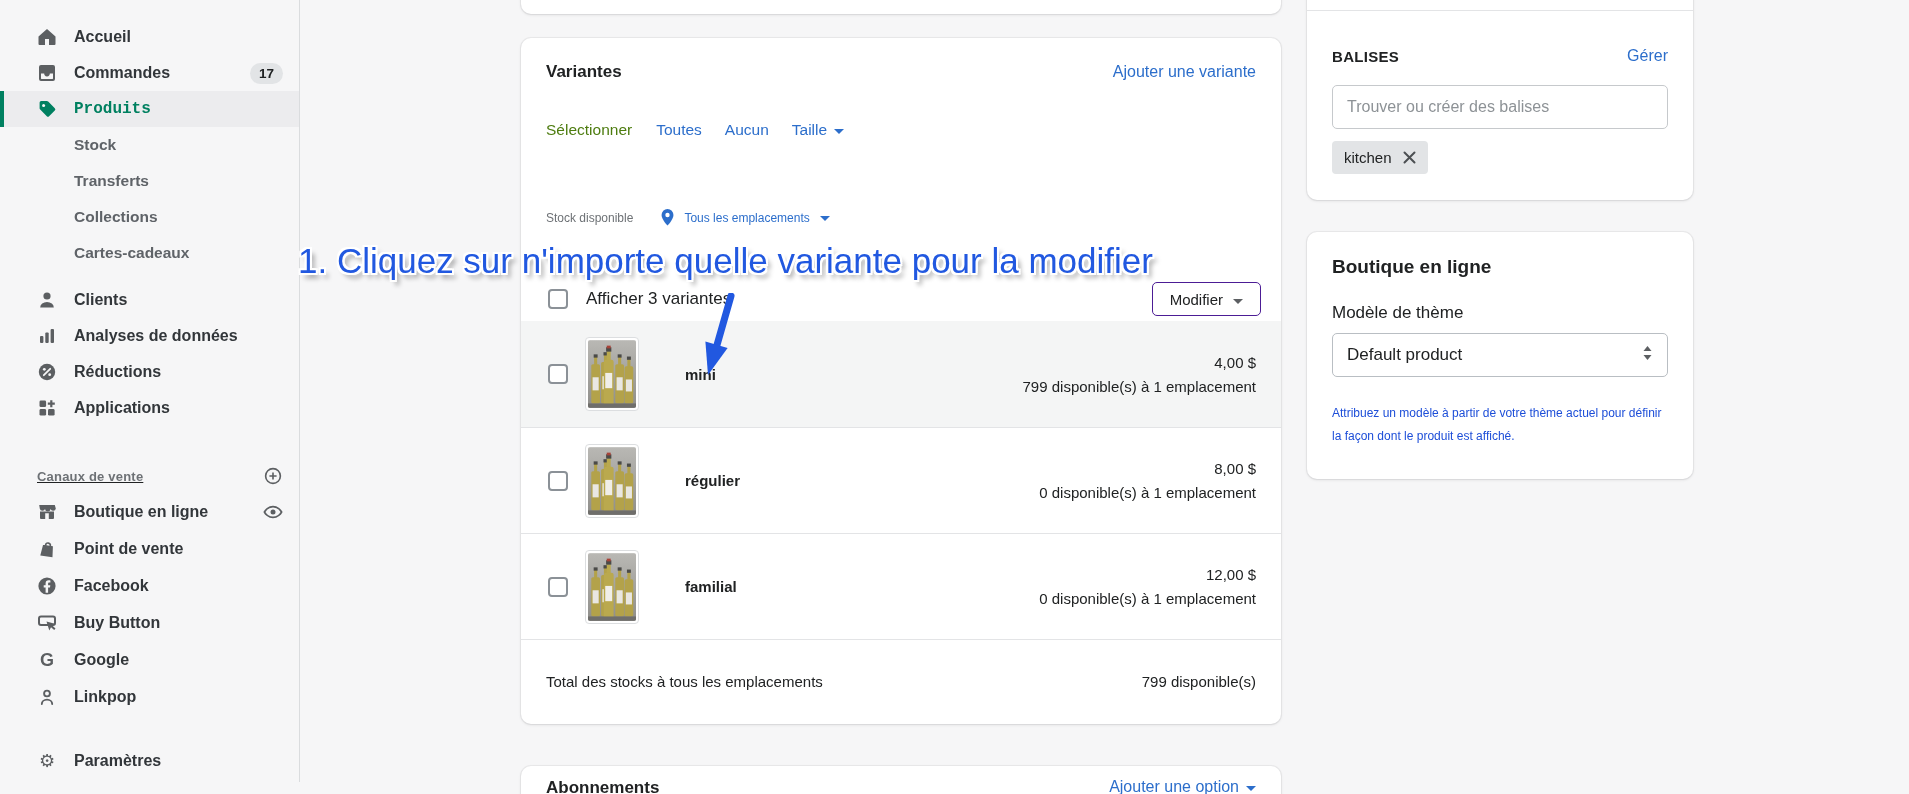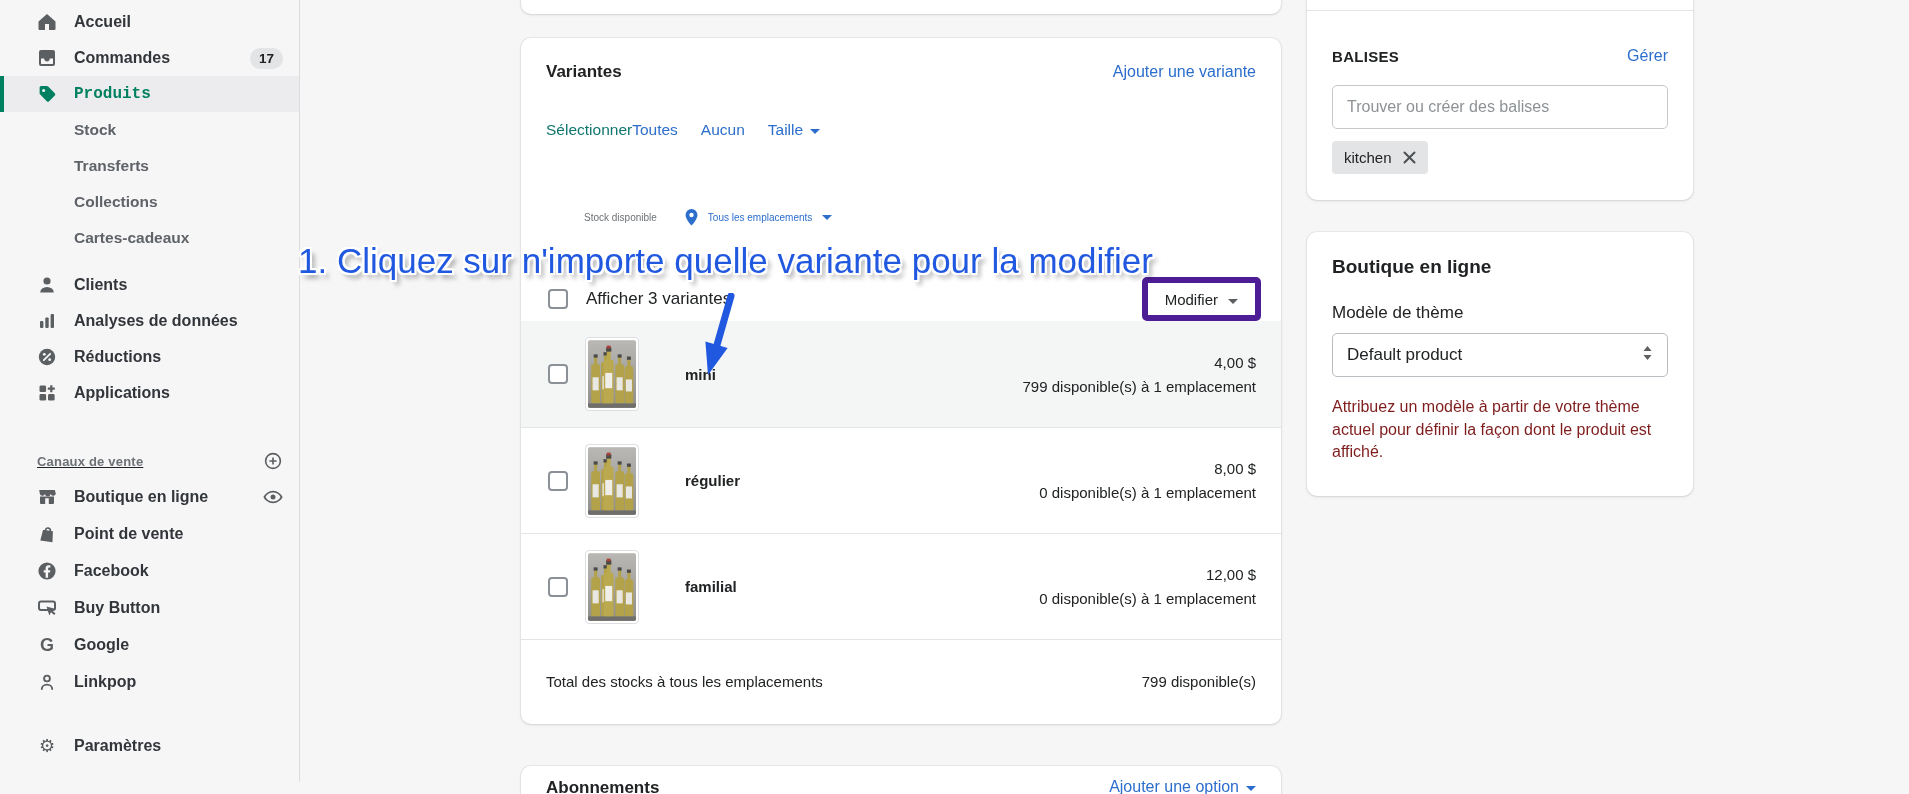--- a/index.html
+++ b/index.html
@@ -1,20 +1,20 @@
 <!DOCTYPE html>
 <html><head>
 <meta charset="utf-8">
 <style>
   * { box-sizing: border-box; margin: 0; padding: 0; }
   body { background:#e9eaec; font-family:"Liberation Sans", sans-serif; }
   .screen { position:relative; width:1909px; height:794px; background:#f6f6f7; overflow:hidden; color:#202223; }
 
   
-  .sidebar { position:absolute; left:0; top:0; bottom:12px; width:300px; background:#f6f6f7; border-right:1px solid #dadcde; padding-top:4px; }
+  .sidebar { position:absolute; left:0; top:0; bottom:12px; width:300px; background:#f6f6f7; border-right:1px solid #dadcde; padding-top:19px; }
   .nav-item { display:flex; align-items:center; height:36px; padding-left:37px; cursor:pointer; }
   .nav-icon { width:20px; height:20px; display:flex; align-items:center; justify-content:center; margin-right:17px; flex:none; }
   .nav-icon svg { display:block; }
   .nav-label { font-size:16px; font-weight:600; color:#32363a; white-space:nowrap; }
   .nav-item.selected { background:#ececee; border-left:4px solid #008060; padding-left:33px;font-family:Liberation Mono, monospace; }
   .nav-item.selected .nav-label { color:#008060; }
   .nav-badge { margin-left:auto; margin-right:16px; background:#e2e4e6; color:#202223; font-size:13.5px; font-weight:600; border-radius:11px; padding:3px 9px; }
   .nav-sub { display:flex; align-items:center; height:36px; padding-left:74px; cursor:pointer; }
   .nav-sub .nav-label { color:#5f6368; font-size:15.5px; }
   .nav-gap { height:11px; }
@@ -32,29 +32,29 @@
   .link { color:#2c6ecb; cursor:pointer; text-decoration:none; }
   .caret { display:inline-block; margin-left:7px; }
 
   
   .variants-card { left:521px; top:38px; width:760px; padding-top:23px; }
   .vc-pad { padding:0 25px; }
   .vc-title-row { display:flex; align-items:center; justify-content:space-between; height:21px; }
   .vc-title { font-size:17px; font-weight:bold; }
   .vc-add { font-size:16px; }
   .vc-select-row { display:flex; align-items:center; height:21px; margin-top:37px; font-size:15.5px; }
-  .vc-select-label { color:#0f766e; }
+  .vc-select-label { color:#4d7c0f; margin-right:24px; }
   .vc-select-row .link { margin-right:23px; display:inline-flex; align-items:center; }
-  .vc-stock-row { display:flex; align-items:center; height:21px; margin-top:67px; font-size:10px;margin-left:38px; }
+  .vc-stock-row { display:flex; align-items:center; height:21px; margin-top:67px; font-size:12px; }
   .vc-stock-label { color:#6d7175; margin-right:26px; }
   .pin { margin-right:8px; display:flex; }
   .vc-header-row { display:flex; align-items:center; height:44px; margin-top:49px; padding-left:27px; padding-right:20px; }
   .checkbox { width:20px; height:20px; border:2px solid #8b9197; border-radius:4px; background:#fff; flex:none; cursor:pointer; }
   .vc-show-label { font-size:17px; margin-left:18px; }
-  .modify-btn { margin-left:auto; display:flex; align-items:center; gap:10px; height:32px; padding:16px 17px; background:#fff; border:6px solid #4c1d95; border-radius:5px; font-size:15px; color:#202223; cursor:pointer; }
+  .modify-btn { margin-left:auto; display:flex; align-items:center; gap:10px; height:32px; padding:16px 17px; background:#fff; border:1px solid #4c1d95; border-radius:5px; font-size:15px; color:#202223; cursor:pointer; }
   .vrow { display:flex; align-items:center; height:106px; padding-left:27px; }
   .vrow + .vrow, .total-row { border-top:1px solid #e3e4e6; }
   .vrow.highlight { background:#f4f5f5; }
   .thumb { width:54px; height:74px; background:#fff; border:1px solid #dcdee0; border-radius:4px; margin-left:17px; padding:2px; flex:none; }
   .thumb svg { display:block; width:100%; height:100%; border-radius:2px; }
   .vname { font-size:15px; font-weight:bold; margin-left:46px; }
   .vright { margin-left:auto; text-align:right; padding-right:25px; }
   .vprice { font-size:15px; margin-bottom:7px; }
   .vavail { font-size:15px; }
   .total-row { display:flex; align-items:center; justify-content:space-between; padding:33px 25px 34px; font-size:15px; }
@@ -73,21 +73,21 @@
   .tags-manage { font-size:16px; }
   .tags-input { margin-top:20px; width:100%; height:44px; border:1px solid #c6c9cc; border-radius:5px; padding:0 14px; font-size:16px; font-family:"Liberation Sans", sans-serif; color:#202223; background:#fff; }
   .tags-input::placeholder { color:#8d9296; }
   .tag-chip { display:inline-flex; align-items:center; gap:11px; margin-top:12px; background:#e2e4e6; border-radius:4px; padding:8px 12px; font-size:15px; }
   .chip-x { display:flex; cursor:pointer; }
 
   .store-card { left:1307px; top:232px; width:386px; padding:24px 25px 32px; }
   .store-title { font-size:19px; font-weight:bold; }
   .store-label { margin-top:25px; font-size:17px; }
   .store-select { margin-top:10px; height:44px; border:1px solid #b9bec3; border-radius:5px; display:flex; align-items:center; justify-content:space-between; padding:0 14px; font-size:17px; cursor:pointer; background:#fff; }
-  .store-help { margin-top:19px; font-size:16px; line-height:22.5px; color:#7f1d1d; }
+  .store-help { margin-top:25px; font-size:12px; line-height:22.5px; color:#1d4ed8; }
 
   
   .annotation { position:absolute; left:298px; top:241px; z-index:6; font-size:35px; color:#2158e0; white-space:nowrap;
     text-shadow:-2px -2px 0 #fff, 2px -2px 0 #fff, -2px 2px 0 #fff, 2px 2px 0 #fff, -2px 0 0 #fff, 2px 0 0 #fff, 0 -2px 0 #fff, 0 2px 0 #fff, 4px 5px 5px rgba(0,0,0,.4); }
   .arrow { position:absolute; left:690px; top:293px; z-index:6; }
 </style>
 </head>
 <body>
 
 <div class="screen">

